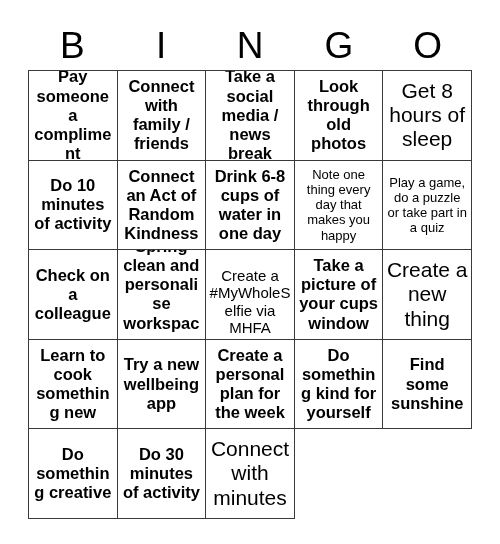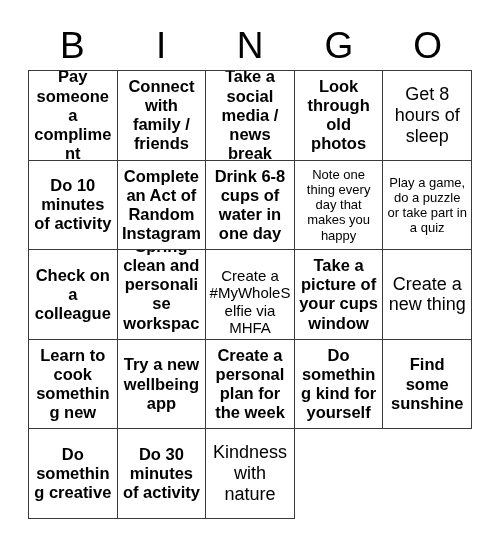--- a/index.html
+++ b/index.html
@@ -60,21 +60,21 @@
     line-height: 1.16;
     overflow: hidden;
     word-wrap: break-word;
   }
   .cell-text {
     display: block;
     width: 100%;
   }
 
   
-  .size-lg .cell-text { font-size: 18px; }
+  .size-lg .cell-text { font-size: 21px; }
   .size-md .cell-text { font-size: 16.5px; font-weight: bold; }
   .size-sm .cell-text { font-size: 13px; }
   .size-xs .cell-text { font-size: 15px; margin-top: 32px; }
 </style>
 </head>
 <body>
 
 <div id="bingo-card">
 
   <div id="bingo-header">
@@ -98,21 +98,21 @@
       <div class="bingo-cell size-md">
         <span class="cell-text">Look through old photos</span>
       </div>
       <div class="bingo-cell size-lg">
         <span class="cell-text">Get 8 hours of sleep</span>
       </div>
       <div class="bingo-cell size-md">
         <span class="cell-text">Do 10 minutes of activity</span>
       </div>
       <div class="bingo-cell size-md">
-        <span class="cell-text">Complete an Act of Random Instagram</span>
+        <span class="cell-text">Connect an Act of Random Kindness</span>
       </div>
       <div class="bingo-cell size-md">
         <span class="cell-text">Drink 6-8 cups of water in one day</span>
       </div>
       <div class="bingo-cell size-sm">
         <span class="cell-text">Note one thing every day that makes you happy</span>
       </div>
       <div class="bingo-cell size-sm">
         <span class="cell-text">Play a game, do a puzzle or take part in a quiz</span>
       </div>
@@ -146,17 +146,17 @@
       <div class="bingo-cell size-md">
         <span class="cell-text">Find some sunshine</span>
       </div>
       <div class="bingo-cell size-md">
         <span class="cell-text">Do something creative</span>
       </div>
       <div class="bingo-cell size-md">
         <span class="cell-text">Do 30 minutes of activity</span>
       </div>
       <div class="bingo-cell size-lg">
-        <span class="cell-text">Kindness with nature</span>
+        <span class="cell-text">Connect with minutes</span>
       </div>
     </div>
 
 </div>
 
 </body></html>

